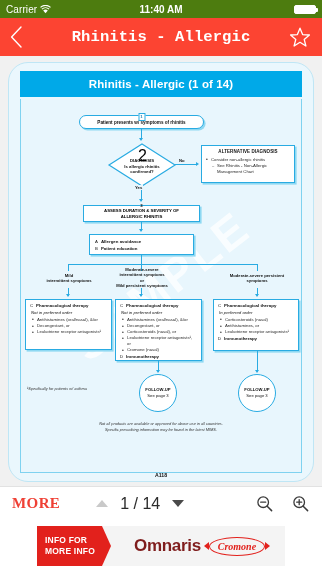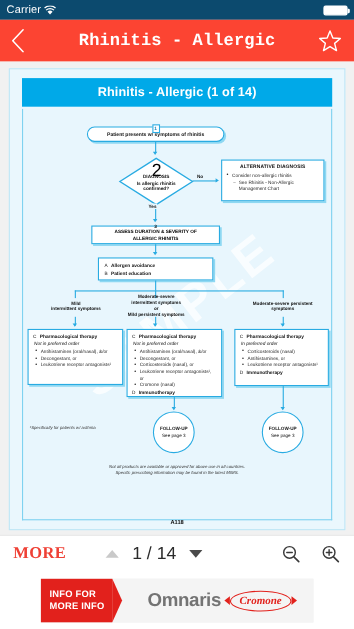--- a/index.html
+++ b/index.html
@@ -6,21 +6,21 @@
   html, body {
     width: 322px; height: 572px;
     font-family: "Liberation Sans", sans-serif;
     background: #ffffff;
     overflow: hidden;
   }
   .app { position: relative; width: 322px; height: 572px; background: #fff; }
 
   
   .statusbar {
-    height: 18px; background: #0c4a6e; color: #fff;
+    height: 18px; background: #4d7c0f; color: #fff;
     display: flex; align-items: center; padding: 0 6px;
     font-size: 10px; position: relative;
   }
   .sb-left { display: flex; align-items: center; gap: 3px; }
   .sb-carrier { font-size: 10px; letter-spacing: .1px; }
   .wifi-icon { display: inline-block; width: 11px; height: 9px; position: relative; }
   .wifi-icon svg { display: block; }
   .sb-time {
     position: absolute; left: 0; right: 0; text-align: center;
     font-size: 10px; font-weight: bold; pointer-events: none;
@@ -47,21 +47,21 @@
   }
   .nav-star { margin-left: auto; width: 24px; height: 24px; display: flex; align-items: center; justify-content: center; cursor: pointer; }
 
   
   .viewer {
     position: absolute; top: 56px; left: 0; right: 0; height: 430px;
     background: #f1f1f1; padding: 6px 8px 4px 8px;
   }
   .sheet {
     width: 100%; height: 100%; background: #eaf7fd;
-    border: 1px solid #bfe6f5; border-radius: 0;
+    border: 1px solid #bfe6f5; border-radius: 20px;
     position: relative; overflow: hidden;
   }
   .sheet-header {
     margin: 8px 11px 0 11px; height: 26px; background: #00a9e8;
     display: flex; align-items: center; justify-content: center;
     color: #fff; font-size: 11.5px; font-weight: bold; letter-spacing: .1px;
   }
   .sheet-body {
     position: absolute; top: 36px; left: 11px; right: 11px; bottom: 8px;
     background: #e8f6fd; border: 1px solid #7fd2f0; border-top: none;
@@ -196,21 +196,21 @@
   }
   .ad-cta::after {
     content: ""; position: absolute; right: -9px; top: 0;
     width: 0; height: 0; border-top: 20px solid transparent;
     border-bottom: 20px solid transparent; border-left: 9px solid #e2211c;
   }
   .ad-body {
     flex: 1; background: #f4f4f4; display: flex; align-items: center;
     justify-content: center; gap: 8px; padding-left: 12px;
   }
-  .ad-brand { font-size: 17px; font-weight: bold; color: #737373; letter-spacing: -.3px; }
+  .ad-brand { font-size: 17px; font-weight: bold; color: #7f1d1d; letter-spacing: -.3px; }
   .takeda {
     width: 56px; height: 19px; border: 1.4px solid #e2211c; border-radius: 50%/50%;
     display: flex; align-items: center; justify-content: center;
     color: #e2211c; font-family: "Liberation Serif", serif; font-style: italic;
     font-weight: bold; font-size: 10px; position: relative;
   }
   .takeda::before, .takeda::after {
     content: ""; position: absolute; top: 50%; width: 0; height: 0;
     border-top: 4px solid transparent; border-bottom: 4px solid transparent;
   }
@@ -226,20 +226,21 @@
     <div class="sb-left">
       <span class="sb-carrier">Carrier</span>
       <span class="wifi-icon">
         <svg width="11" height="9" viewBox="0 0 11 9">
             <path d="M5.5 8.2 L3.2 5.6 a3.4 3.4 0 0 1 4.6 0 Z" fill="#fff"></path>
             <path d="M1.9 4.2 a5.2 5.2 0 0 1 7.2 0" stroke="#fff" stroke-width="1.1" fill="none"></path>
             <path d="M0.5 2.3 a7.4 7.4 0 0 1 10 0" stroke="#fff" stroke-width="1.1" fill="none"></path>
           </svg>
       </span>
     </div>
+    <div class="sb-time">11:40 AM</div>
     <div class="sb-right">
       <span class="battery"></span>
     </div>
   </div>
 
   <div class="navbar">
     <div class="nav-back">
       <svg width="13" height="22" viewBox="0 0 13 22">
           <path d="M11 1 L1.6 11 L11 21" stroke="#fff" stroke-width="1.4" fill="none" stroke-linecap="round" stroke-linejoin="round"></path>
         </svg>

